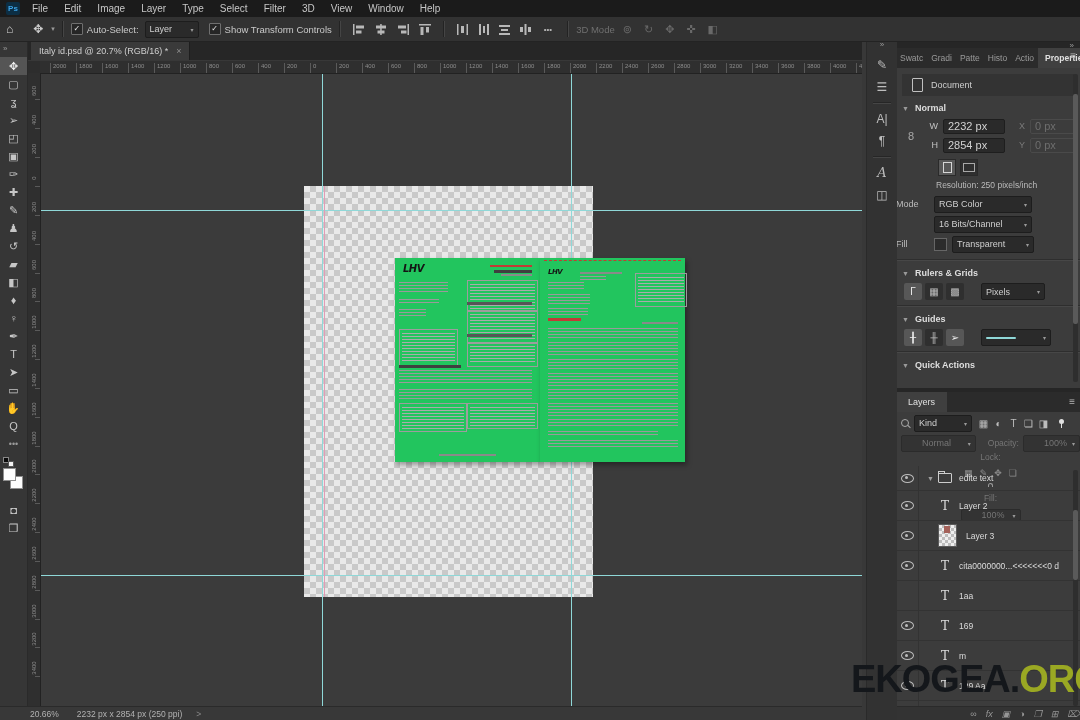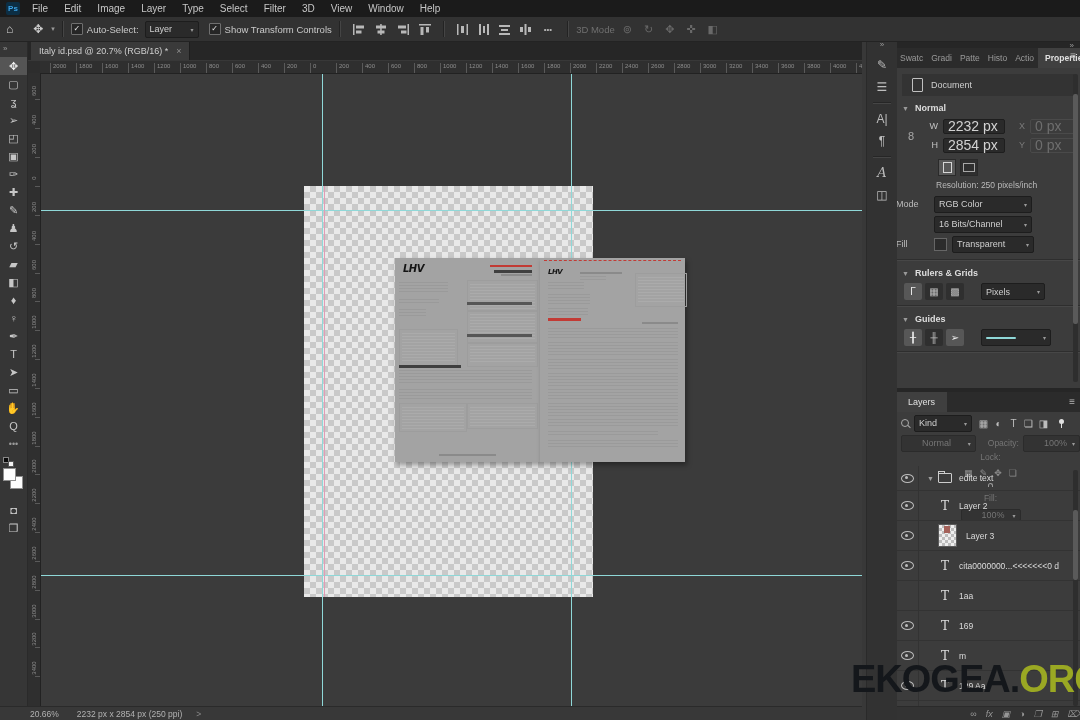--- a/index.html
+++ b/index.html
@@ -52,21 +52,21 @@
   .hlab{position:absolute;top:2px;font-size:6px;color:#8d8d8d;border-left:1px solid #5a5a5a;padding-left:2px;height:10px;}
   .vlab{position:absolute;left:-6px;width:24px;text-align:center;font-size:6px;color:#8d8d8d;transform:rotate(-90deg);}
   .vtick{position:absolute;left:7px;width:5px;height:1px;background:#5a5a5a;}
   
   #pasteboard{position:absolute;left:40px;top:73px;width:822px;height:633px;background:#3b3b3b;overflow:hidden;z-index:10;}
   #canvas{position:absolute;left:264px;top:113px;width:289px;height:411px;
           background:conic-gradient(#c9c9c9 25%,#e9e9e9 0 50%,#c9c9c9 0 75%,#e9e9e9 0);background-size:12px 12px;}
   .guide-v{position:absolute;top:0;bottom:0;width:1px;background:#8fd8d8;z-index:3;}
   .guide-h{position:absolute;left:0;right:0;height:1px;background:#8fd8d8;z-index:3;}
   #guide-pink{position:absolute;left:284px;top:113px;width:1px;height:411px;background:#e09cb6;z-index:4;}
-  .page{position:absolute;top:185px;width:145px;height:204px;background:#a3a3a3;box-shadow:2px 3px 5px rgba(0,0,0,.35);z-index:5;}
+  .page{position:absolute;top:185px;width:145px;height:204px;background:#22c55e;box-shadow:2px 3px 5px rgba(0,0,0,.35);z-index:5;}
   #pageL{left:355px;}
   #pageR{left:500px;}
   .lhv{position:absolute;font-family:"DejaVu Sans",sans-serif;font-weight:bold;font-style:italic;color:#141414;letter-spacing:-0.5px;}
   #pageL .lhv{left:8px;top:5px;font-size:10px;}
   #pageR .lhv{left:8px;top:10px;font-size:7px;}
   .sk{position:absolute;}
   .sk-red{background:#c23b35;}
   .sk-dark{background:#3f3f3f;}
   .sk-mid{background:#8a8a8a;}
   .sk-lines{background:repeating-linear-gradient(to bottom,#9a9a9a 0,#9a9a9a 1px,transparent 1px,transparent 3px);}
@@ -96,21 +96,21 @@
   #props-body{position:absolute;left:0;top:28px;width:184px;height:320px;background:#3c3c3c;overflow:hidden;font-size:9px;}
   .doc-row{display:flex;align-items:center;gap:8px;background:#333333;margin:6px 6px 2px 6px;height:22px;padding-left:10px;color:#cfcfcf;}
   .doc-icon{width:9px;height:12px;border:1px solid #c0c0c0;border-radius:1px;}
   .sec-h{display:flex;align-items:center;gap:6px;padding:5px 0 3px 6px;color:#dedede;font-weight:bold;font-size:9px;}
   .sec-caret{color:#9a9a9a;font-size:7px;}
   .canvas-grid{display:flex;align-items:center;}
   .link-col{width:30px;text-align:center;color:#a8a8a8;font-size:11px;}
   .prow{display:flex;align-items:center;height:18px;margin:1px 0;}
   .plbl{width:12px;text-align:right;margin-right:5px;color:#c2c2c2;}
   .pfield{width:56px;height:13px;background:#2a2a2a;border:1px solid #1e1e1e;border-radius:2px;
-          color:#d2d2d2;font-size:14px;line-height:13px;padding-left:4px;}
+          color:#d2d2d2;font-size:11px;line-height:13px;padding-left:4px;}
   .pfield.disabled{background:transparent;border-color:#4a4a4a;color:#6e6e6e;}
   .xylbl{width:10px;text-align:right;margin:0 5px 0 10px;color:#7a7a7a;}
   .orient-row{display:flex;gap:4px;margin:4px 0 2px 42px;}
   .orient{width:16px;height:15px;border:1px solid #2a2a2a;background:#2f2f2f;display:flex;align-items:center;justify-content:center;}
   .orient.active{background:#585858;}
   .o-p{width:7px;height:9px;border:1px solid #d6d6d6;}
   .o-l{width:10px;height:7px;border:1px solid #a8a8a8;}
   .res{margin:4px 0 4px 40px;color:#b9b9b9;font-size:8.5px;}
   .mrow{display:flex;align-items:center;height:20px;}
   .mlbl{width:32px;text-align:left;margin-right:6px;color:#bdbdbd;}
@@ -567,20 +567,24 @@
       <div class="ibtn-row" id="gd-icons">
           <span class="ibtn active">╂</span>
           <span class="ibtn">╫</span>
           <span class="ibtn active">➢</span>
         <span class="dd" style="width:60px;margin-left:14px;">
           <span class="guide-line-sample"></span>
             <span class="dd-c">▾</span>
         </span>
       </div>
       <div class="phr"></div>
+      <div class="sec-h">
+        <span class="sec-caret">▼</span>
+        <span>Quick Actions</span>
+      </div>
       <div class="vscroll" style="right:2px;top:6px;height:308px;">
         <div class="vthumb" style="top:20px;height:230px;"></div>
       </div>
     </div>
 
     <div id="layers-div"></div>
     <div id="layers-tabbar">
       <span id="layers-tab">Layers</span>
       <span id="layers-menu">≡</span>
     </div>

